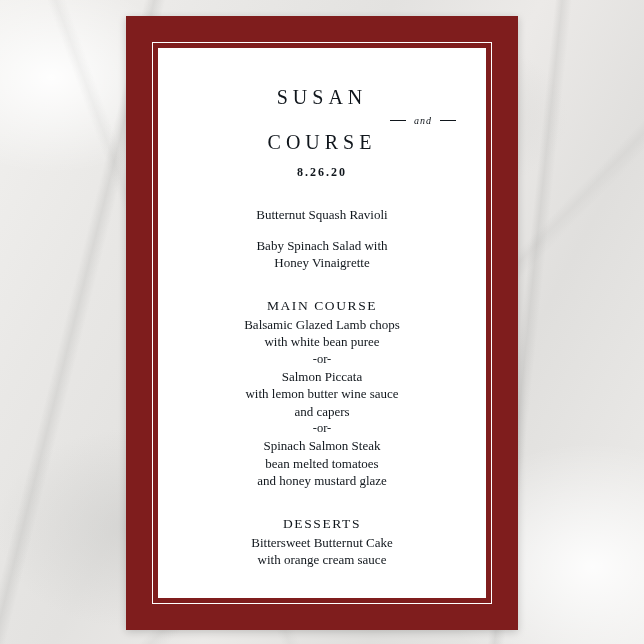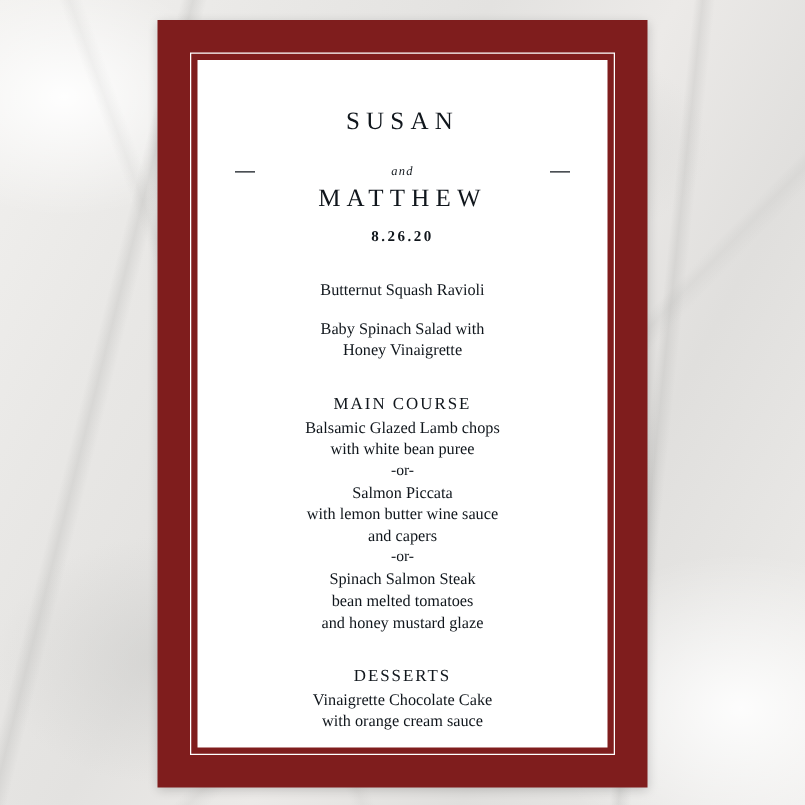--- a/index.html
+++ b/index.html
@@ -73,23 +73,23 @@
   .name {
     font-size: 20px;
     letter-spacing: 5px;
     line-height: 1.1;
     font-weight: 400;
     color: #10161c;
   }
   .and-row {
     display: flex;
     align-items: center;
-    justify-content: space-between;
+    justify-content: flex-end;
     gap: 8px;
-    margin: 24px 0 5px 0;
+    margin: 7px 0 5px 0;
   }
   .and-rule {
     width: 16px;
     height: 1px;
     background: #10161c;
     display: block;
   }
   .and-word {
     font-size: 10px;
     font-style: italic;
@@ -132,21 +132,21 @@
   <div id="menu-paper">
 
     <div class="name">SUSAN</div>
 
     <div class="and-row">
       <span class="and-rule"></span>
       <span class="and-word">and</span>
       <span class="and-rule"></span>
     </div>
 
-    <div class="name">MATTHEW</div>
+    <div class="name">COURSE</div>
 
     <div class="date">8.26.20</div>
 
     <div class="course-block">
       <div class="course-line">Butternut Squash Ravioli</div>
       <div class="course-gap"></div>
       <div class="course-line">Baby Spinach Salad with</div>
       <div class="course-line">Honey Vinaigrette</div>
     </div>
 
@@ -159,20 +159,20 @@
       <div class="course-line">with lemon butter wine sauce</div>
       <div class="course-line">and capers</div>
       <div class="or-sep">-or-</div>
       <div class="course-line">Spinach Salmon Steak</div>
       <div class="course-line">bean melted tomatoes</div>
       <div class="course-line">and honey mustard glaze</div>
     </div>
 
     <div class="course-block">
       <div class="course-title">DESSERTS</div>
-      <div class="course-line">Vinaigrette Chocolate Cake</div>
+      <div class="course-line">Bittersweet Butternut Cake</div>
       <div class="course-line">with orange cream sauce</div>
       <div class="course-gap"></div>
 
     </div>
 
   </div>
 </div>
 
 </body></html>

